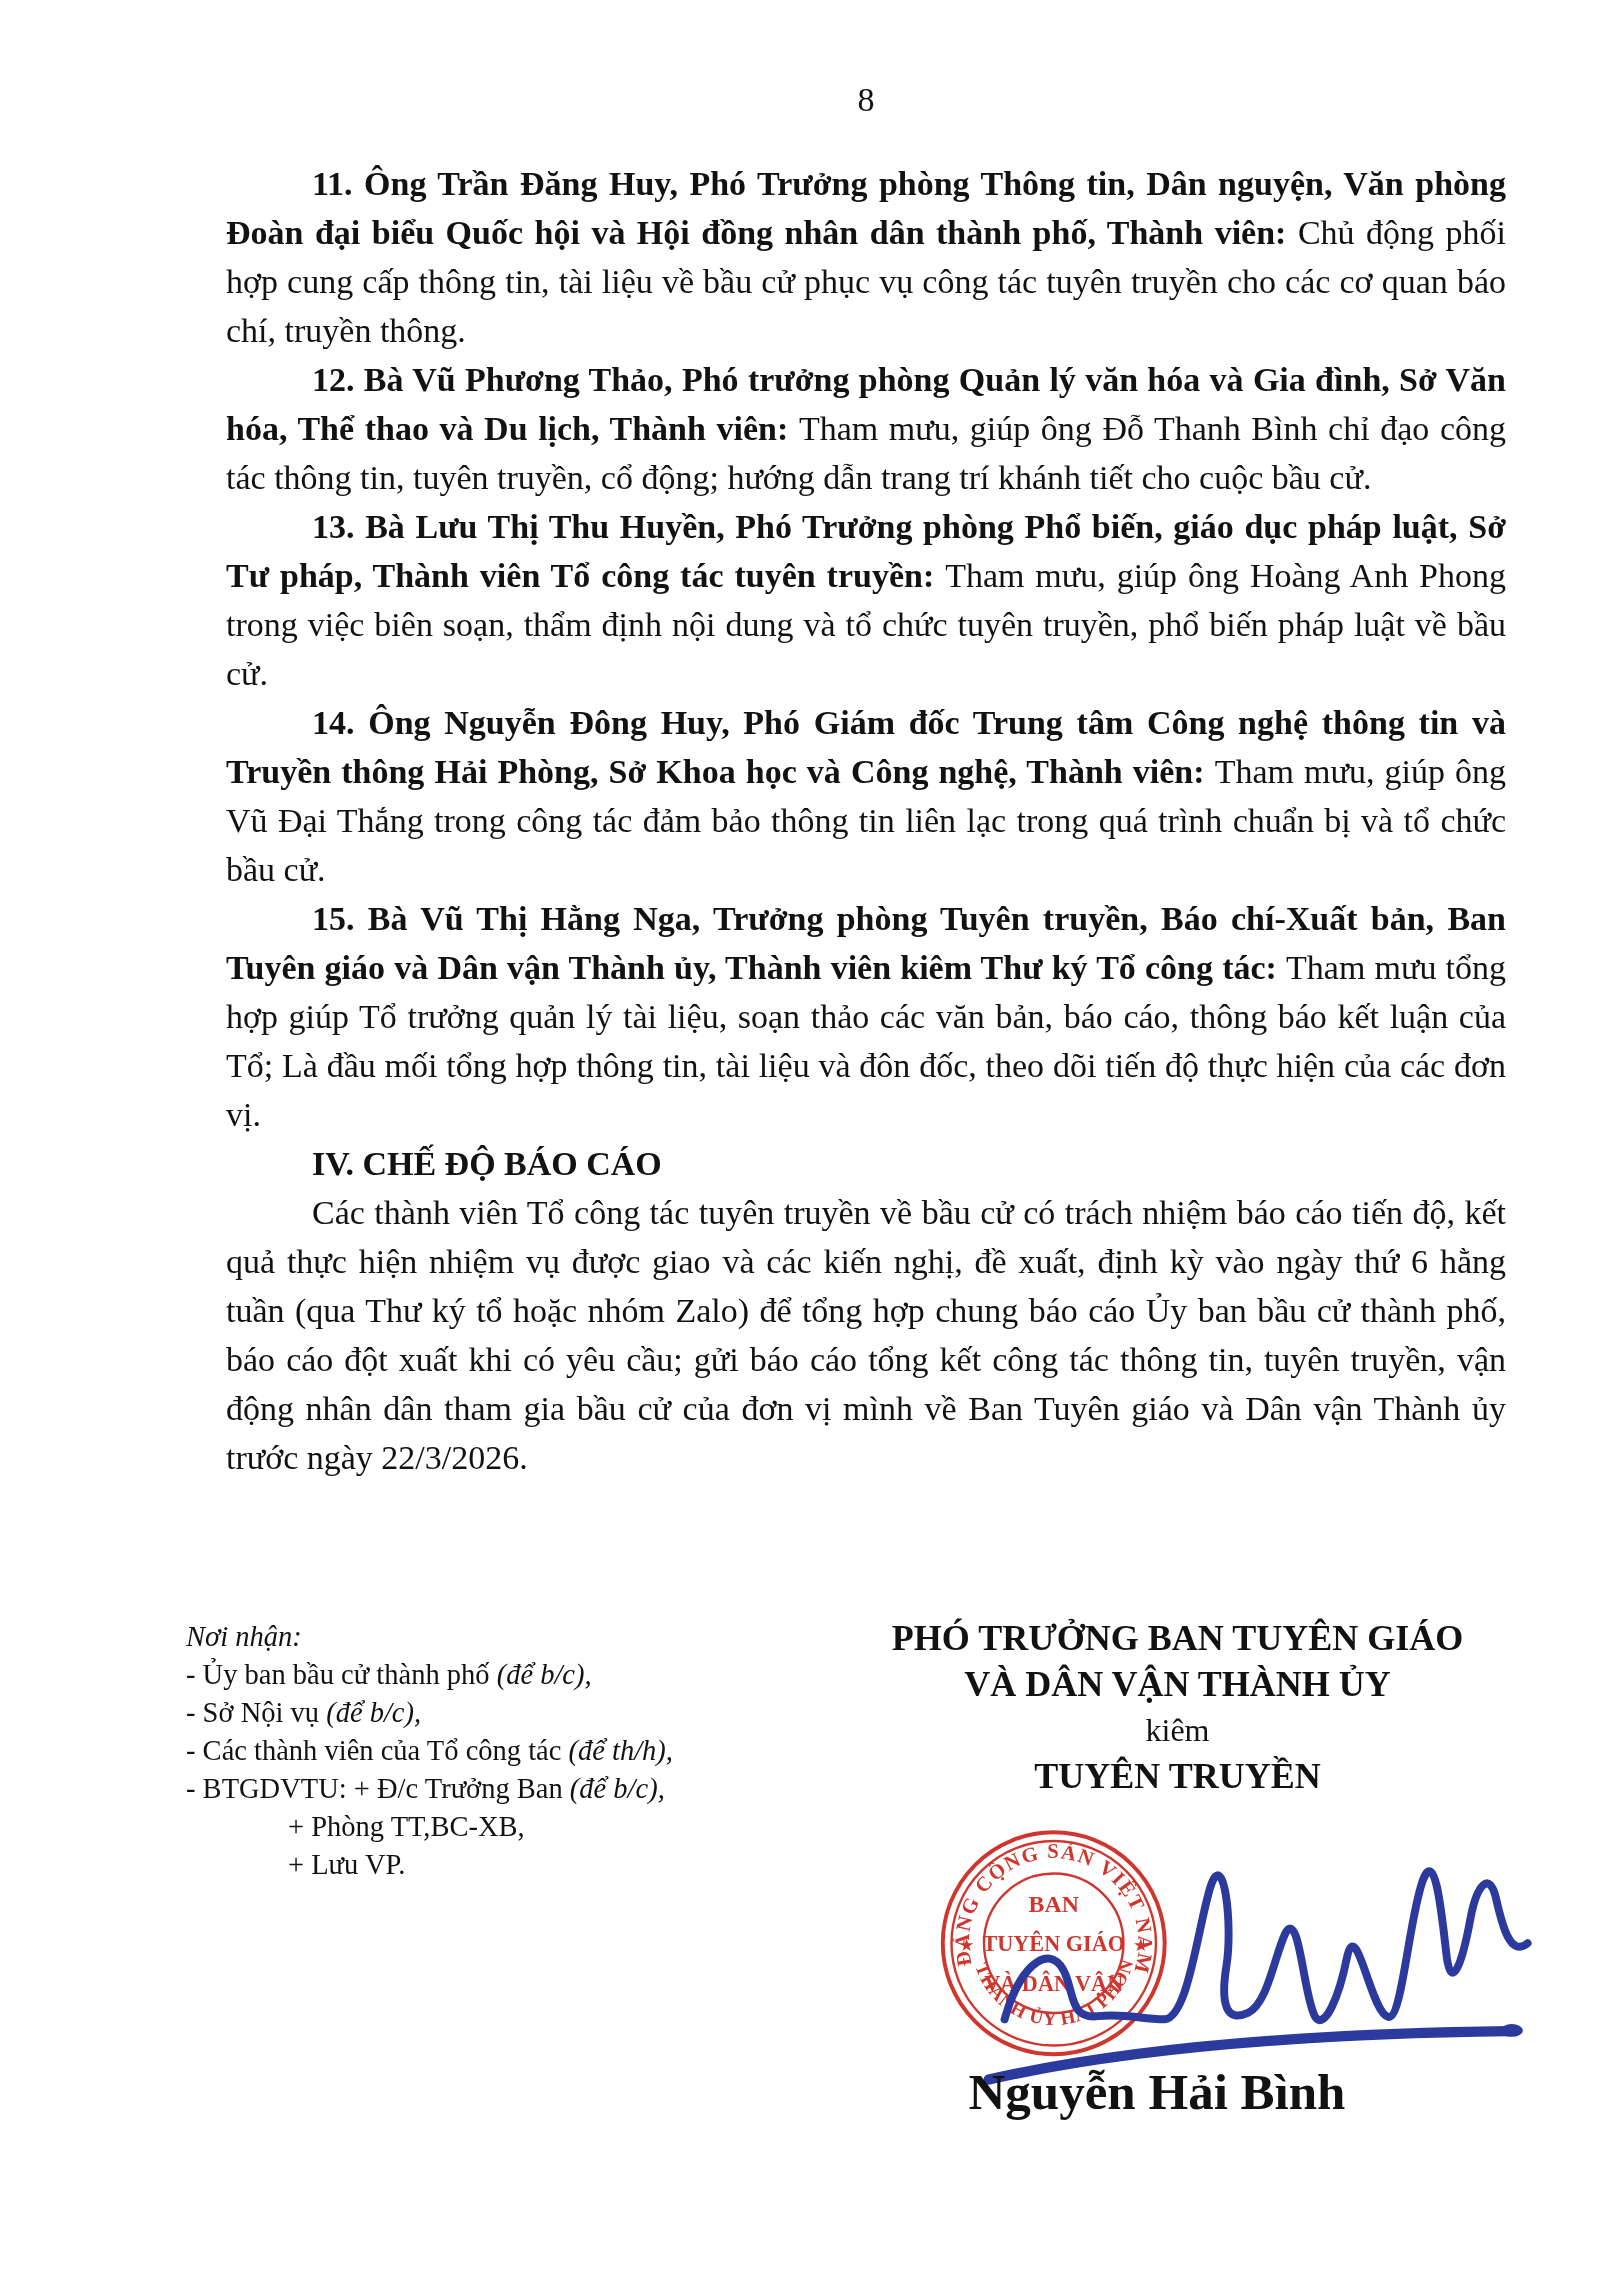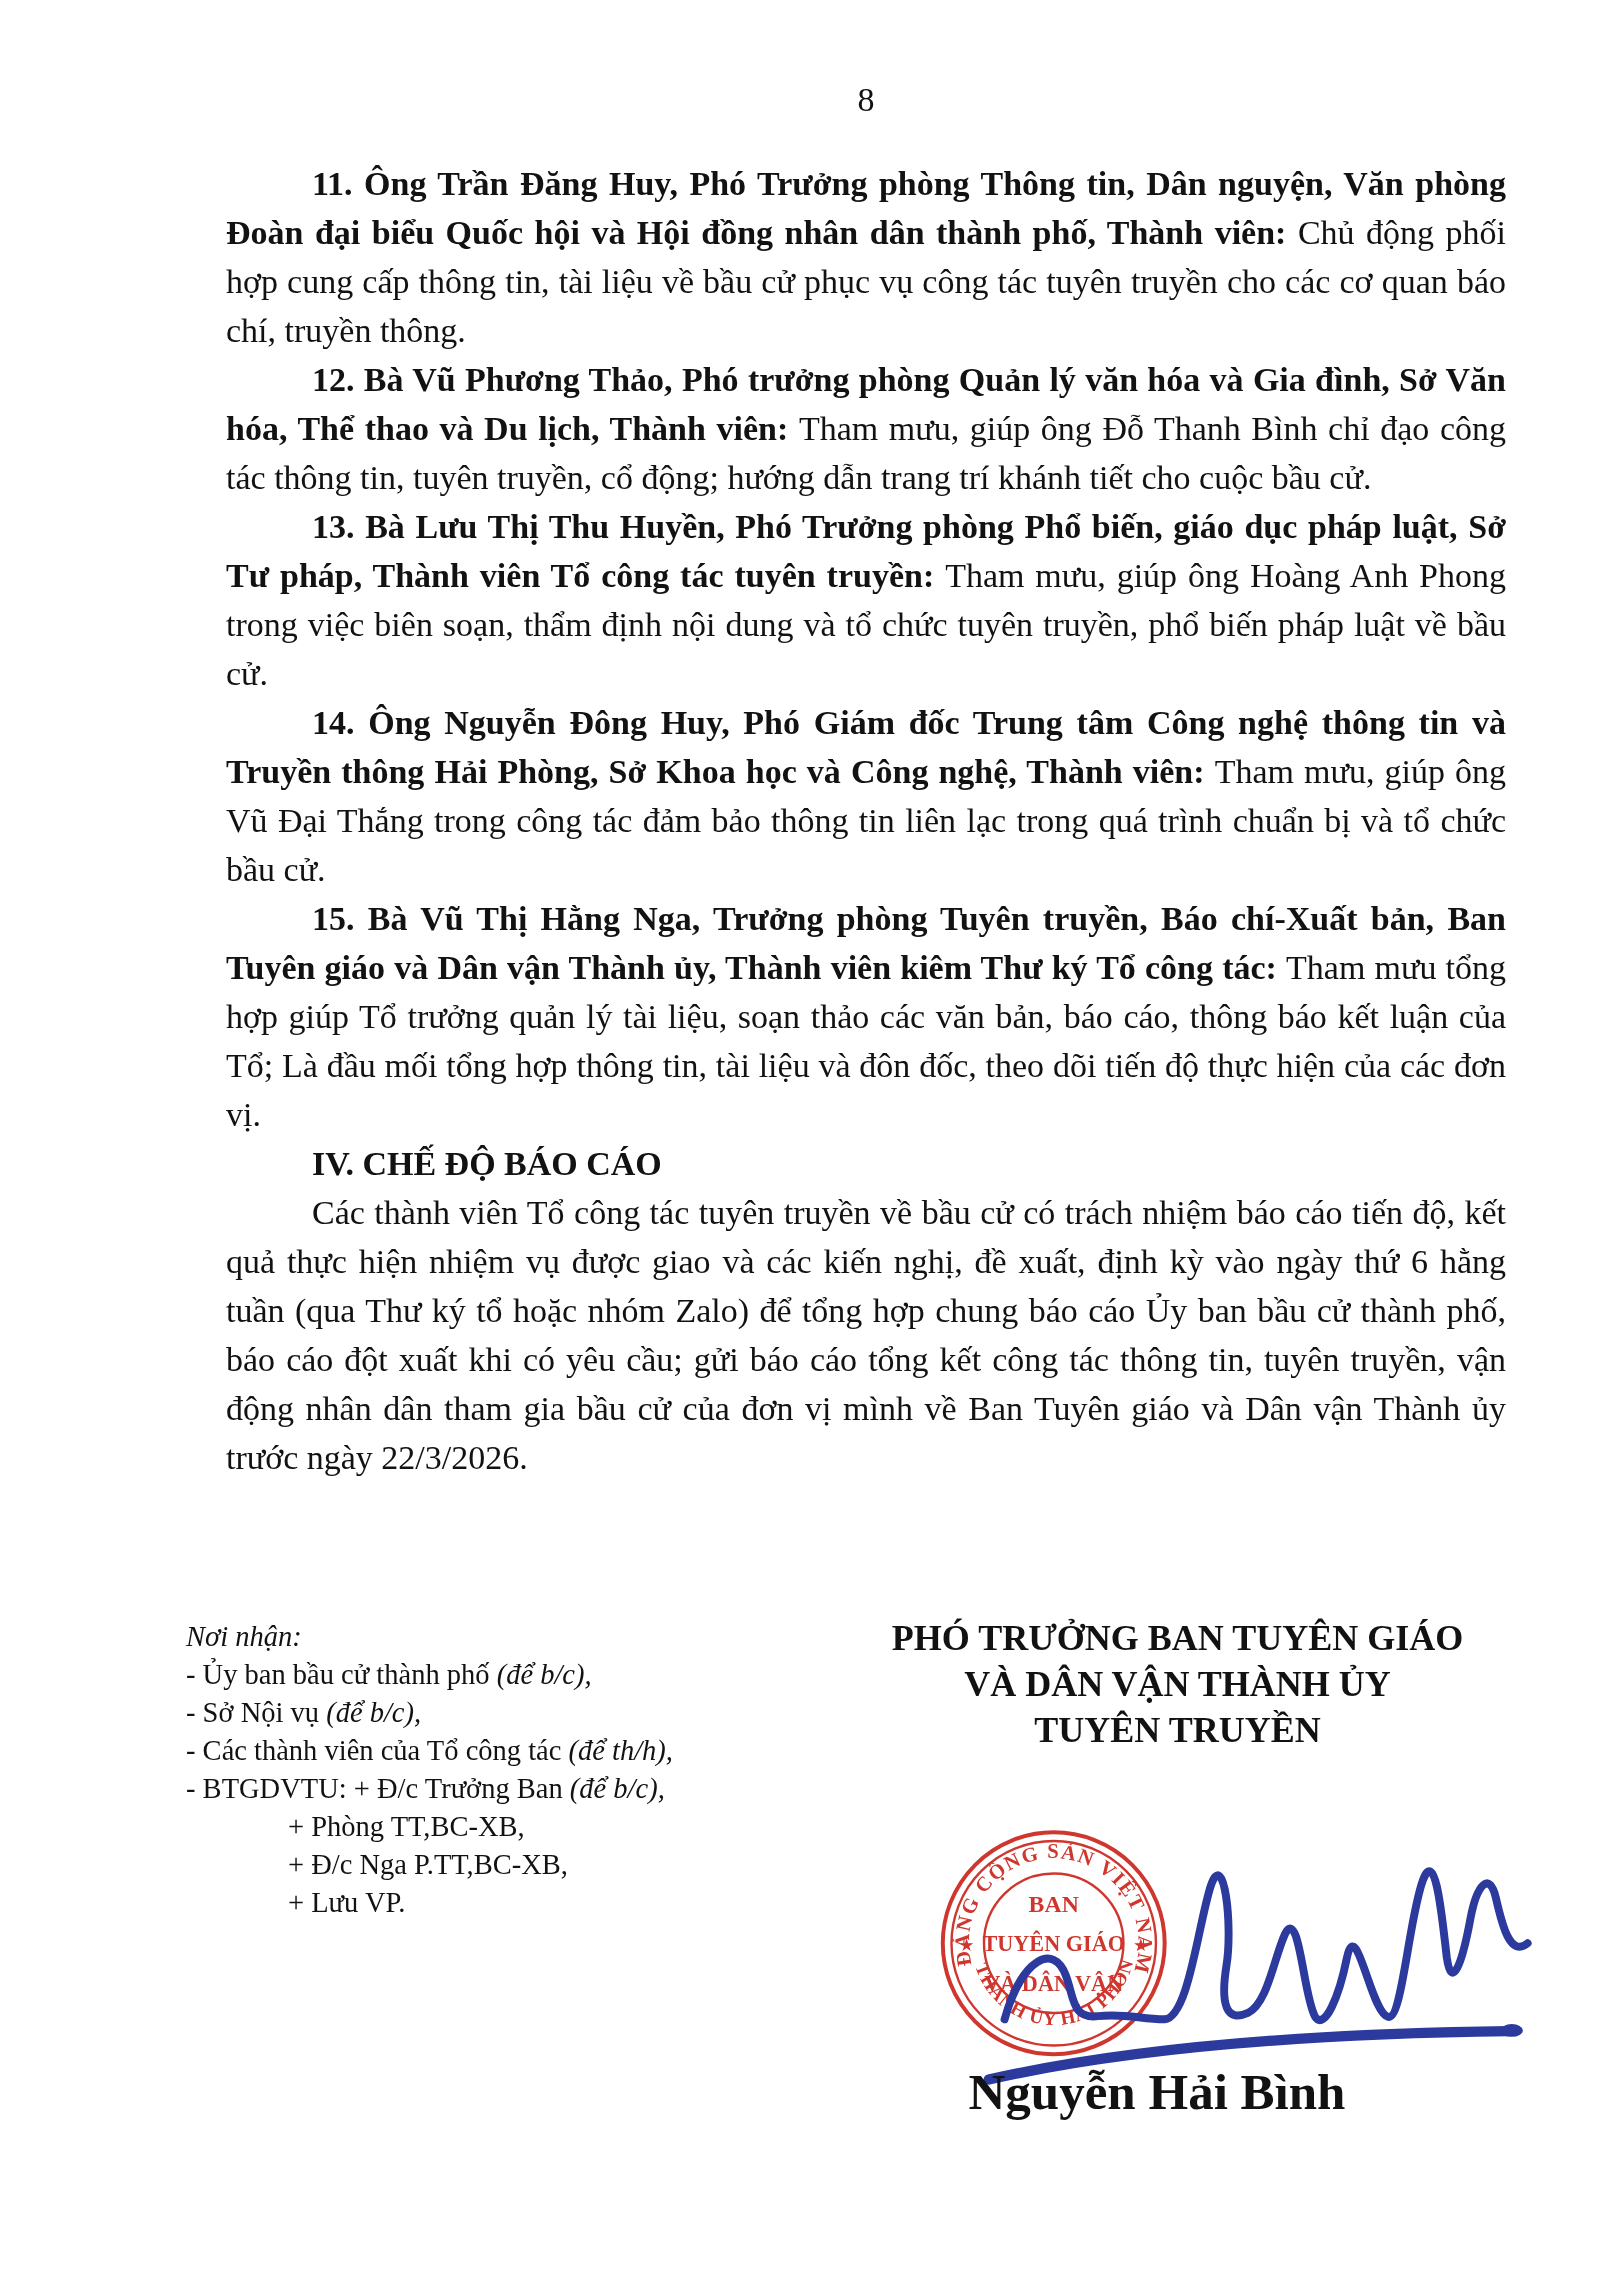--- a/index.html
+++ b/index.html
@@ -63,27 +63,27 @@
     <p class="para"><span>Các thành viên Tổ công tác tuyên truyền về bầu cử có trách nhiệm báo cáo tiến độ, kết quả thực hiện  nhiệm vụ được giao và các kiến nghị, đề xuất, định kỳ vào ngày thứ 6 hằng tuần (qua Thư ký tổ hoặc nhóm Zalo) để tổng hợp chung báo cáo Ủy ban bầu cử thành phố, báo cáo đột xuất khi có yêu cầu; gửi báo cáo tổng kết công tác thông tin, tuyên truyền, vận động nhân dân tham gia bầu cử của đơn vị mình về Ban Tuyên giáo và Dân vận Thành ủy trước ngày 22/3/2026.</span></p>
   </div>
 
   <div class="recipients">
     <div class="recip-label">Nơi nhận:</div>
     <div class="recip-item"><span>- Ủy ban bầu cử thành phố </span><i>(để b/c),</i></div>
     <div class="recip-item"><span>- Sở Nội vụ </span><i>(để b/c),</i></div>
     <div class="recip-item"><span>- Các thành viên của Tổ công tác </span><i>(để th/h),</i></div>
     <div class="recip-item"><span>- BTGDVTU: + Đ/c Trưởng Ban </span><i>(để b/c),</i></div>
     <div class="recip-item plus"><span>+ Phòng TT,BC-XB,</span></div>
-    <div class="recip-item plus"><span>+ Đ/c Nga  P.TT,BC-XB,</span></div>
     <div class="recip-item plus"><span>+ Lưu VP.</span></div>
   </div>
 
   <div class="sign-title">
     <div class="t">PHÓ TRƯỞNG BAN TUYÊN GIÁO</div>
     <div class="t">VÀ DÂN VẬN THÀNH ỦY</div>
+    <div class="t conj">kiêm</div>
     <div class="t">TUYÊN TRUYỀN</div>
   </div>
 
   <svg class="seal-sig" viewBox="1150 2270 820 400" xmlns="http://www.w3.org/2000/svg">
     <g>
       <circle cx="1330" cy="2452" r="140" fill="none" stroke-width="5" stroke="#cf372e"></circle>
       <circle cx="1330" cy="2452" r="129" fill="none" stroke-width="3" stroke="#cf372e"></circle>
       <circle cx="1330" cy="2452" r="88" fill="none" stroke-width="3" stroke="#cf372e"></circle>
       <defs>
         <path id="arcTop" d="M 1227.7 2483.3 A 107 107 0 1 1 1432.3 2483.3" fill="none"></path>

